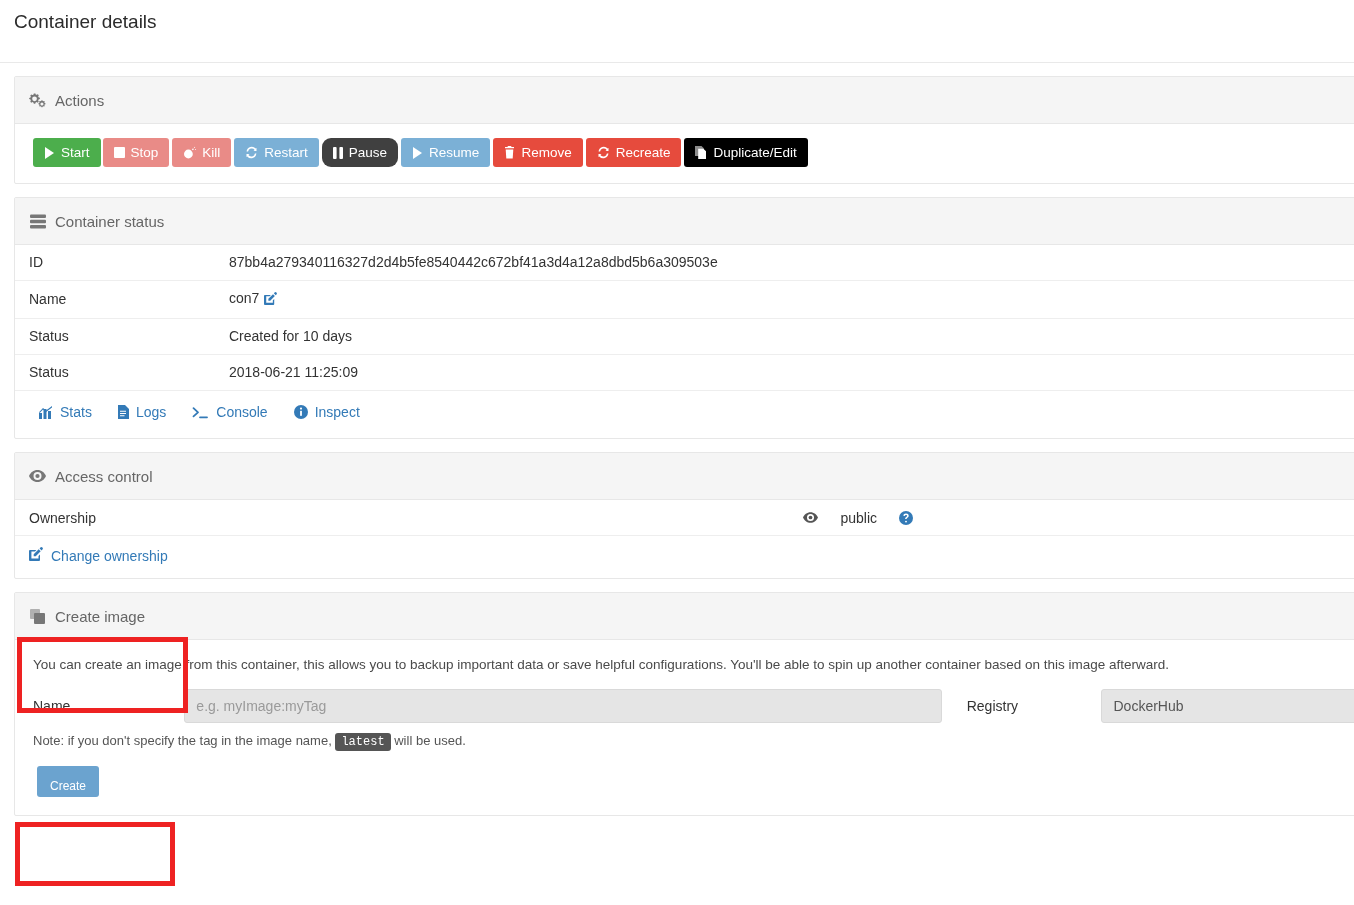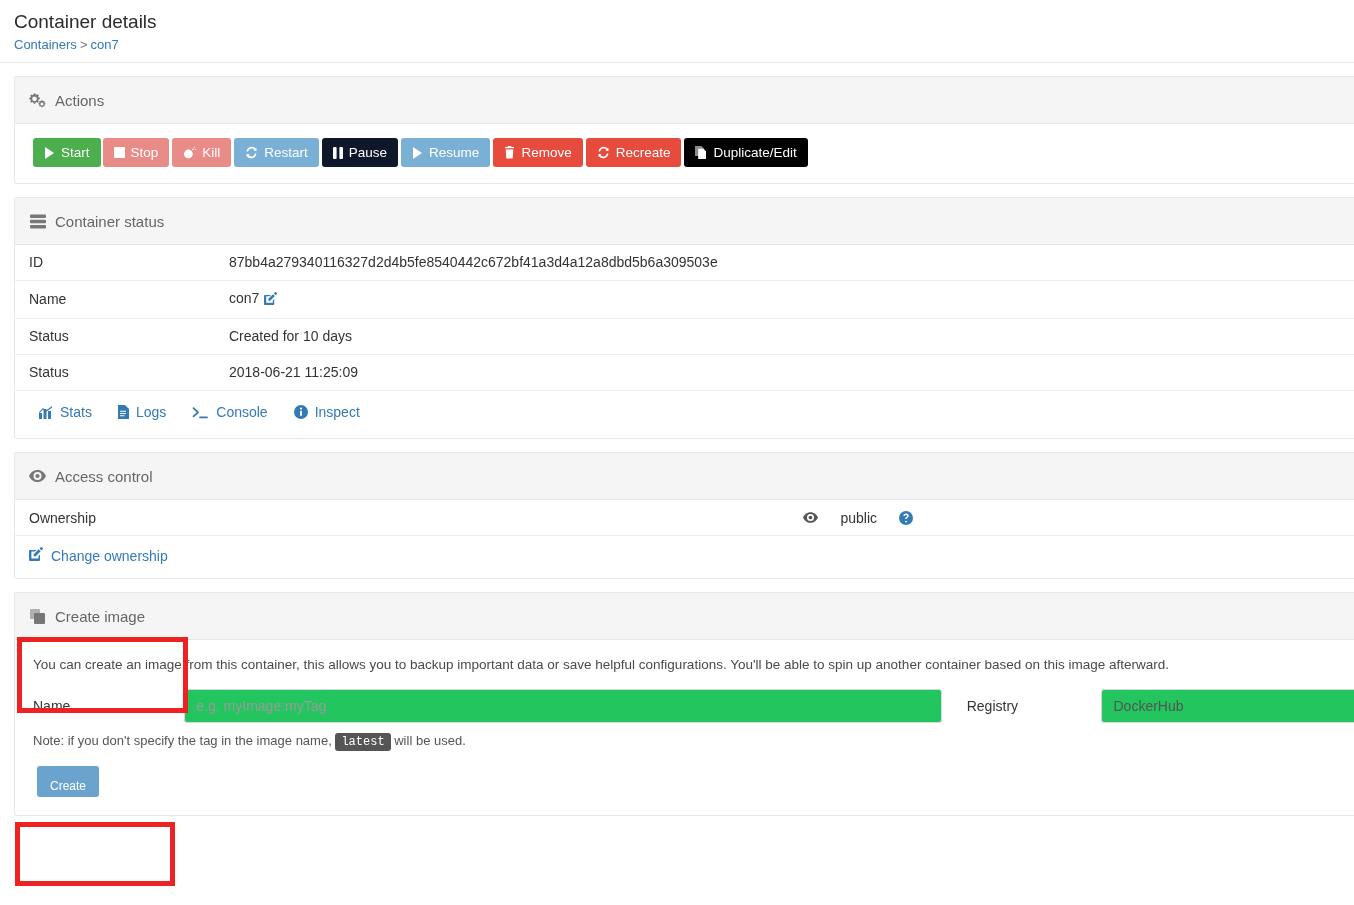--- a/index.html
+++ b/index.html
@@ -64,21 +64,21 @@
     border: none; border-radius: 3px;
     margin-right: 3px; cursor: pointer;
     white-space: nowrap;
     font-family: "Liberation Sans", sans-serif;
   }
   .btn svg { display: block; }
   .btn-start   { background: #4cae4c; }
   .btn-stop    { background: #e98b87; }
   .btn-kill    { background: #e98b87; }
   .btn-restart { background: #7bb0d6; }
-  .btn-pause   { background: #0f172a; }
+  .btn-pause   { background: #404040; border-radius: 9px; }
   .btn-resume  { background: #7bb0d6; }
   .btn-remove  { background: #e64b3d; }
   .btn-recreate{ background: #e64b3d; }
   .btn-dup     { background: #000000; }
   .btn-start { margin-right: 2px; }
 
   
   table.detail { width: 100%; border-collapse: collapse; }
   table.detail td {
     padding: 9px 14px;
@@ -133,21 +133,21 @@
   }
   .form-row {
     display: flex; align-items: center;
     padding: 13px 18px 0 18px;
   }
   .form-label { font-size: 14px; color: #333; width: 155px; }
   .form-control {
     height: 34px;
     border: 1px solid #d9d9d9;
     border-radius: 3px;
-    background: #22c55e;
+    background: #e5e5e5;
     font-size: 14px;
     color: #555;
     padding: 0 11px;
     font-family: "Liberation Sans", sans-serif;
     outline: none;
   }
   .form-control::placeholder { color: #9a9a9a; }
   .name-input { width: 775px; }
   .registry-label { font-size: 14px; color: #333; width: 138px; margin-left: 25px; }
   .registry-select {
@@ -186,23 +186,20 @@
   #annot-create-image { left: 17px; top: 637px; width: 171px; height: 76px; }
   #annot-create-button { left: 15px; top: 822px; width: 160px; height: 64px; }
 </style>
 </head>
 <body>
 
 <div class="page">
 
   <div class="page-header">
     <div class="page-title">Container details</div>
-    <div class="breadcrumb">
-      <a href="#">Containers</a><span class="sep">&gt;</span><a href="#">con7</a>
-    </div>
   </div>
 
   <div class="panel">
     <div class="panel-heading">
       <span class="hicon">
         <svg width="17" height="16" viewBox="0 0 17 16" fill="currentColor">
           <path d="M6.2 1.1l.5 1.3c.3.07.6.2.85.36l1.25-.55.95.95-.55 1.25c.16.26.29.55.36.85l1.3.5v1.35l-1.3.5c-.07.3-.2.59-.36.85l.55 1.25-.95.95-1.25-.55c-.26.16-.55.29-.85.36l-.5 1.3H4.85l-.5-1.3a3.2 3.2 0 01-.85-.36l-1.25.55-.95-.95.55-1.25a3.2 3.2 0 01-.36-.85l-1.3-.5V6.1l1.3-.5c.07-.3.2-.59.36-.85L1.3 3.5l.95-.95 1.25.55c.26-.16.55-.29.85-.36l.5-1.3H6.2zm-.67 3.3a2.37 2.37 0 100 4.75 2.37 2.37 0 000-4.75z"></path>
           <path d="M13.4 8.2l.33.86c.2.05.39.13.56.24l.83-.36.63.63-.37.83c.11.17.19.36.24.56l.86.33v.9l-.86.33c-.05.2-.13.39-.24.56l.37.83-.63.63-.83-.37a2.1 2.1 0 01-.56.24l-.33.86h-.9l-.33-.86a2.1 2.1 0 01-.56-.24l-.83.37-.63-.63.37-.83a2.1 2.1 0 01-.24-.56l-.86-.33v-.9l.86-.33c.05-.2.13-.39.24-.56l-.37-.83.63-.63.83.36c.17-.11.36-.19.56-.24l.33-.86h.9zm-.45 2.2a1.57 1.57 0 100 3.15 1.57 1.57 0 000-3.15z"></path>
         </svg>
       </span>

